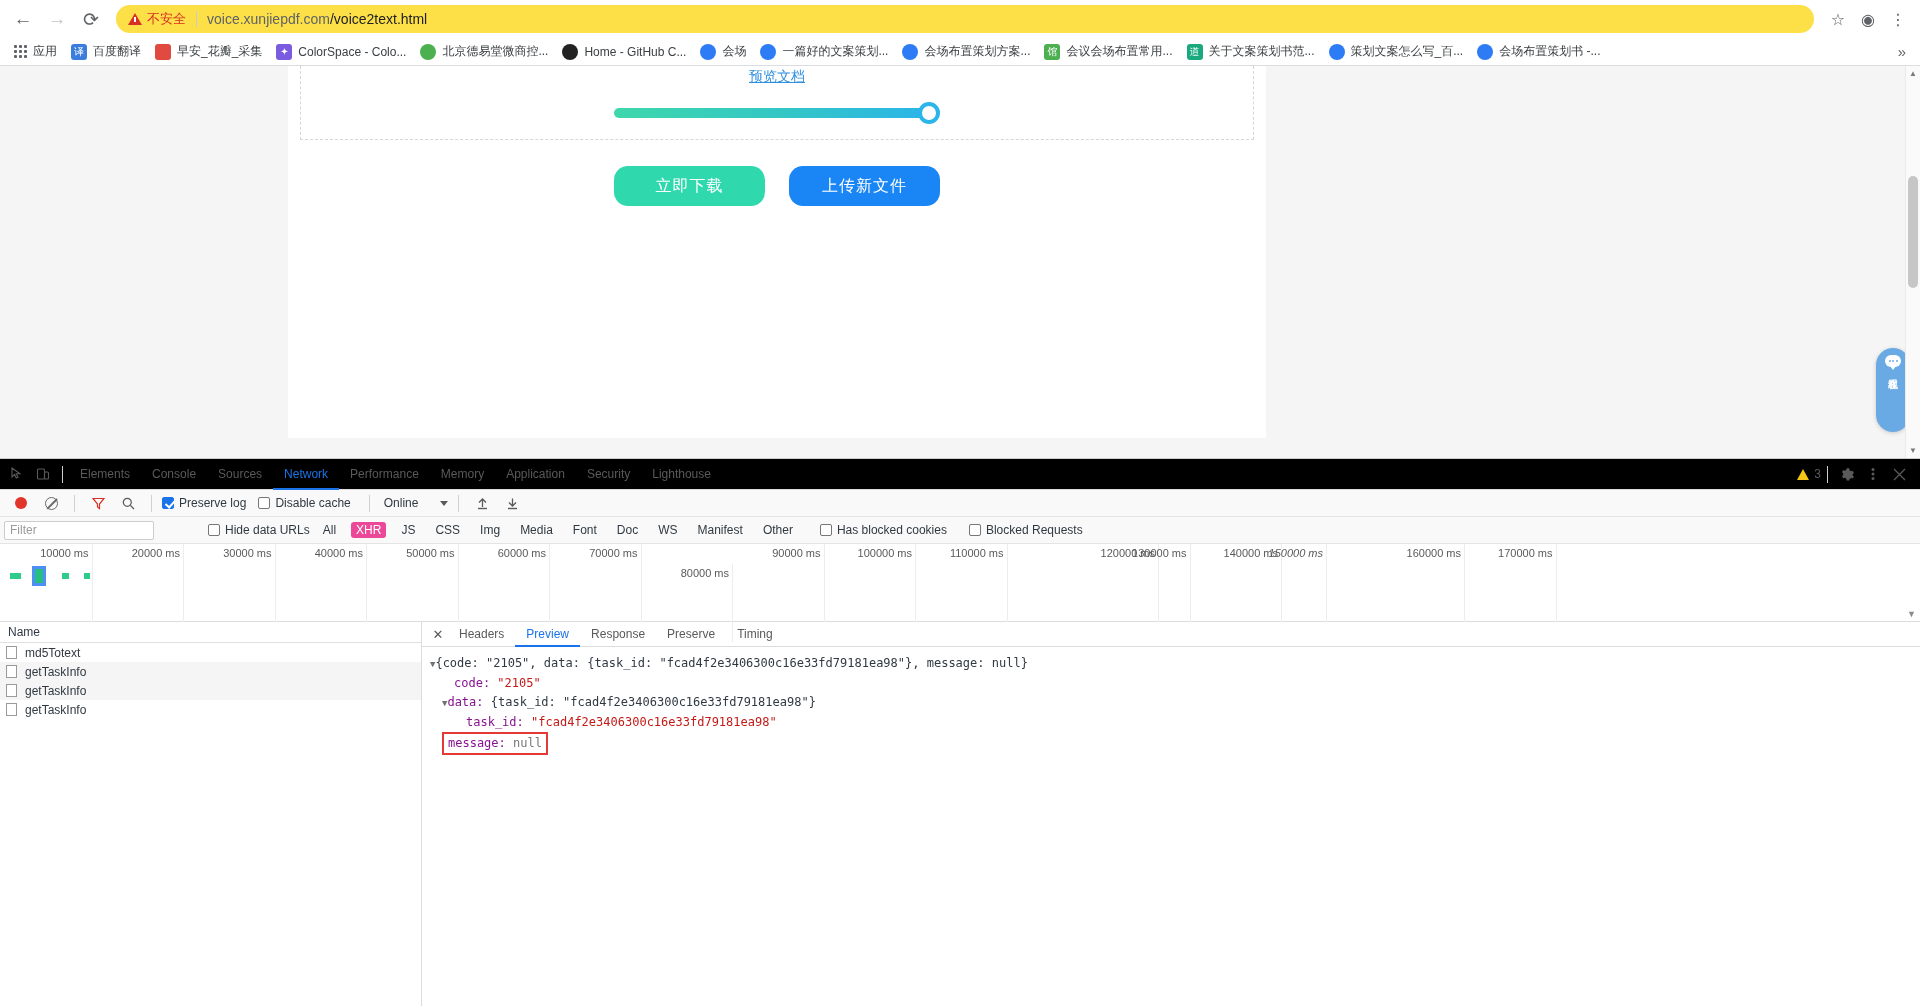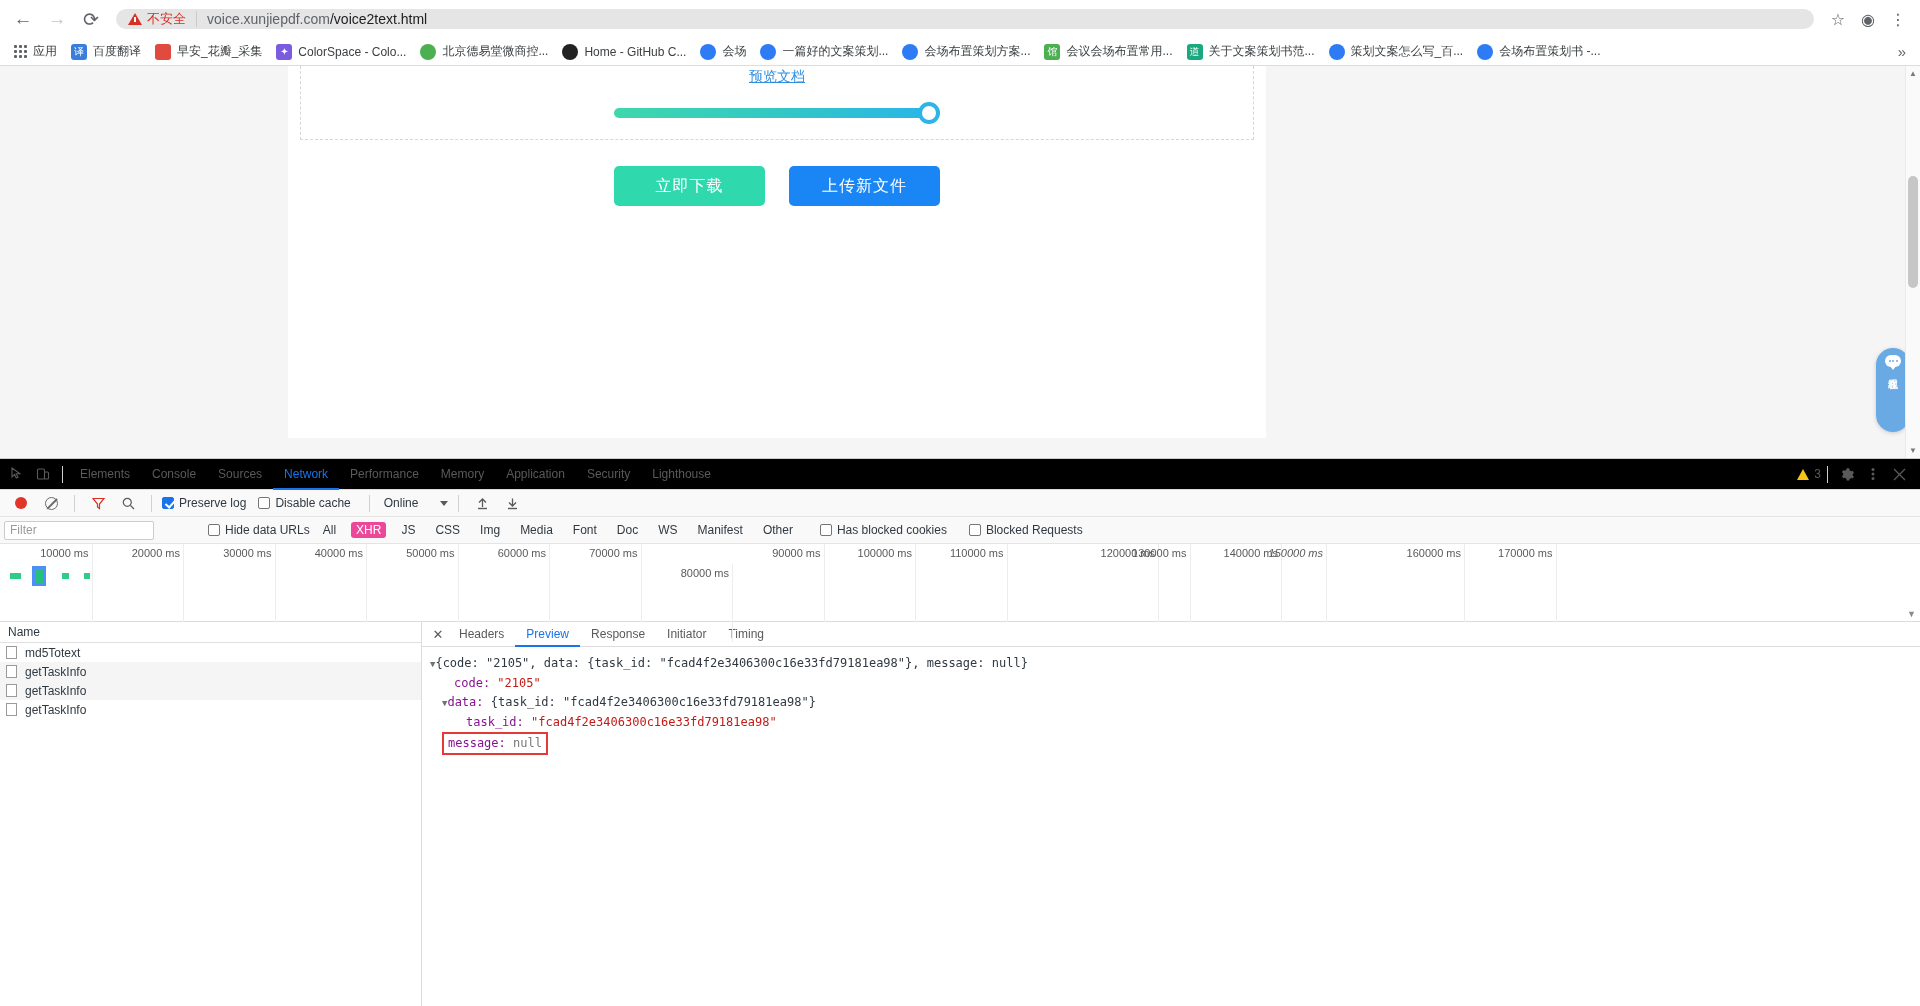--- a/index.html
+++ b/index.html
@@ -17,21 +17,21 @@
     height: 38px; display: flex; align-items: center;
     padding: 0 8px; background: #ffffff;
   }
   .nav-btn {
     width: 30px; height: 30px; display: flex; align-items: center;
     justify-content: center; color: #5f6368; font-size: 19px;
     border-radius: 50%; margin-right: 4px; flex: 0 0 auto;
   }
   .nav-btn.disabled { color: #c3c5c8; }
   #omnibox {
-    flex: 1 1 auto; height: 20px; background: #e5e5e5;
+    flex: 1 1 auto; height: 28px; background: #fde047;
     border-radius: 14px; display: flex; align-items: center;
     margin: 0 8px 0 6px; padding: 0 12px; min-width: 0;
   }
   #security-chip { display: flex; align-items: center; flex: 0 0 auto; }
   #warn-tri {
     width: 0; height: 0; border-left: 7px solid transparent;
     border-right: 7px solid transparent; border-bottom: 12px solid #d93025;
     position: relative; margin-right: 5px;
   }
   #warn-tri::after {
@@ -124,21 +124,21 @@
   .info-row .k {
     width: 82px; text-align: right; color: #444; flex: 0 0 auto;
   }
   .info-row .v { margin-left: 14px; color: #333; }
 
   #btn-row {
     display: flex; justify-content: center; gap: 24px;
     margin-top: 26px; padding-bottom: 30px;
   }
   .big-btn {
-    width: 151px; height: 40px; border: none; border-radius: 5px;
+    width: 151px; height: 40px; border: none; border-radius: 14px;
     color: #fff; font-size: 16px; cursor: pointer;
     font-family: "Liberation Sans", sans-serif; letter-spacing: 1px;
   }
   #btn-download { background: #2fd9ad; }
   #btn-upload { background: #1a86f5; }
 
   
   #service-widget {
     position: absolute; right: 10px; top: 282px; width: 34px; height: 84px;
     background: #6aaae4; border-radius: 17px; color: #fff;
@@ -651,21 +651,21 @@
       </div>
       <div id="name-spacer"></div>
     </div>
 
     <div id="detail-panel">
       <div id="detail-tabbar">
         <div id="detail-close">✕</div>
         <div class="dtab">Headers</div>
         <div class="dtab active">Preview</div>
         <div class="dtab">Response</div>
-        <div class="dtab">Initiator</div>
+        <div class="dtab">Preserve</div>
         <div class="dtab">Timing</div>
       </div>
 
       <div id="json-view">
         <div class="jline"><span class="tw">▼</span><span class="k-plain">{code: </span><span class="k-plain">"2105"</span><span class="k-plain">, data: {task_id: </span><span class="k-plain">"fcad4f2e3406300c16e33fd79181ea98"</span><span class="k-plain">}, message: null}</span></div>
 
         <div class="jline" style="padding-left:24px"><span class="k-prop">code:</span><span> </span><span class="k-str">"2105"</span></div>
 
         <div class="jline" style="padding-left:12px"><span class="tw">▼</span><span class="k-prop">data:</span><span> </span><span class="k-plain">{task_id: </span><span class="k-plain">"fcad4f2e3406300c16e33fd79181ea98"</span><span class="k-plain">}</span></div>
 

